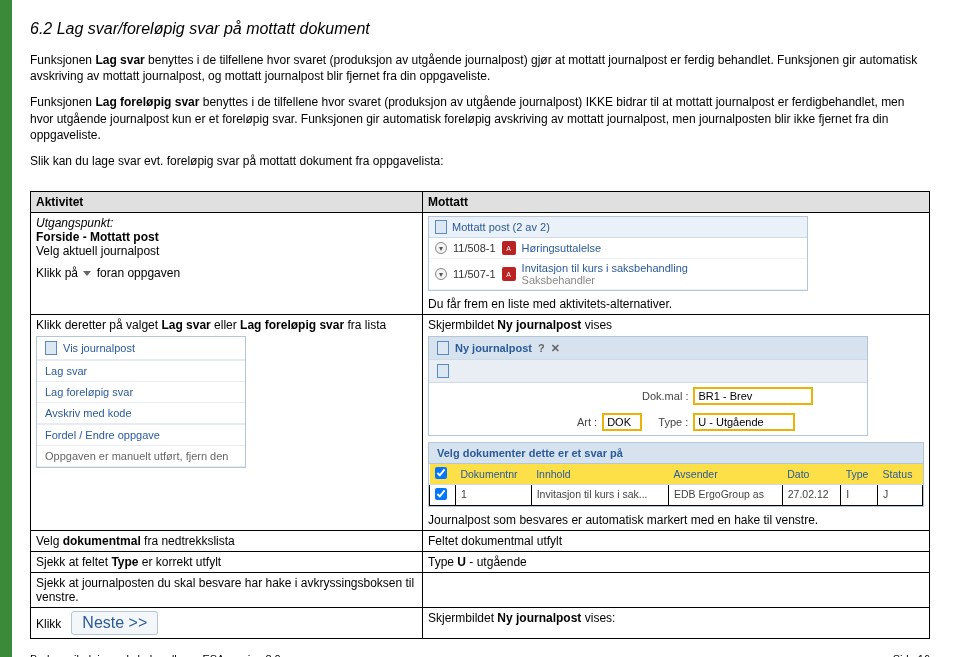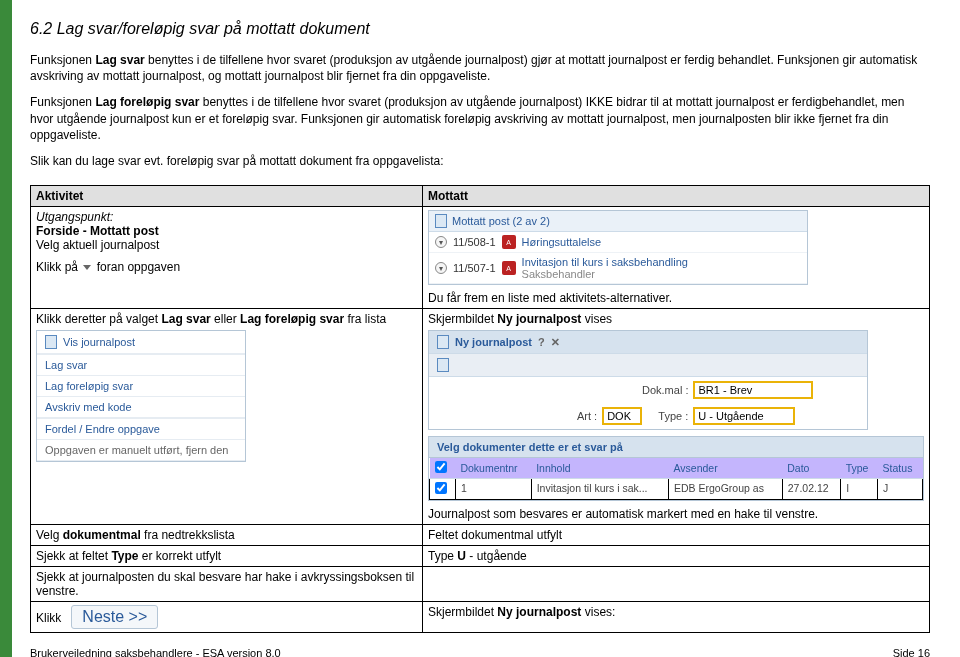--- a/index.html
+++ b/index.html
@@ -29,21 +29,21 @@
   }
   p.body-text {
     font-size: 12px;
     line-height: 1.35;
     margin-bottom: 10px;
   }
   .bold { font-weight: bold; }
   table.activity-table {
     width: 100%;
     border-collapse: collapse;
-    margin-top: 16px;
+    margin-top: 22px;
     font-size: 12px;
   }
   table.activity-table td {
     border: 1px solid #000;
     vertical-align: top;
     padding: 3px 5px;
   }
   table.activity-table td.header-cell {
     background: #e0e0e0;
     font-weight: bold;
@@ -148,21 +148,21 @@
   .shot-docsel .titlebar {
     background:#d6e2ee; color:#2a5a9a; font-weight:bold;
     padding:4px 8px;
     border-bottom:1px solid #b5c6d6;
     font-size:11px;
   }
   .shot-docsel table {
     width:100%; border-collapse:collapse; font-size:10.5px;
   }
   .shot-docsel th {
-    background:#c4b5fd; color:#2a5a9a; text-align:left;
+    background:#fde047; color:#2a5a9a; text-align:left;
     padding:3px 5px; border-bottom:1px solid #cddbe8;
     font-weight:normal;
   }
   .shot-docsel td {
     padding:3px 5px; border-bottom:1px solid #eef2f6;
     color:#444;
   }
   .chk { width:12px; height:12px; }
   .help-close {
     float: right;

